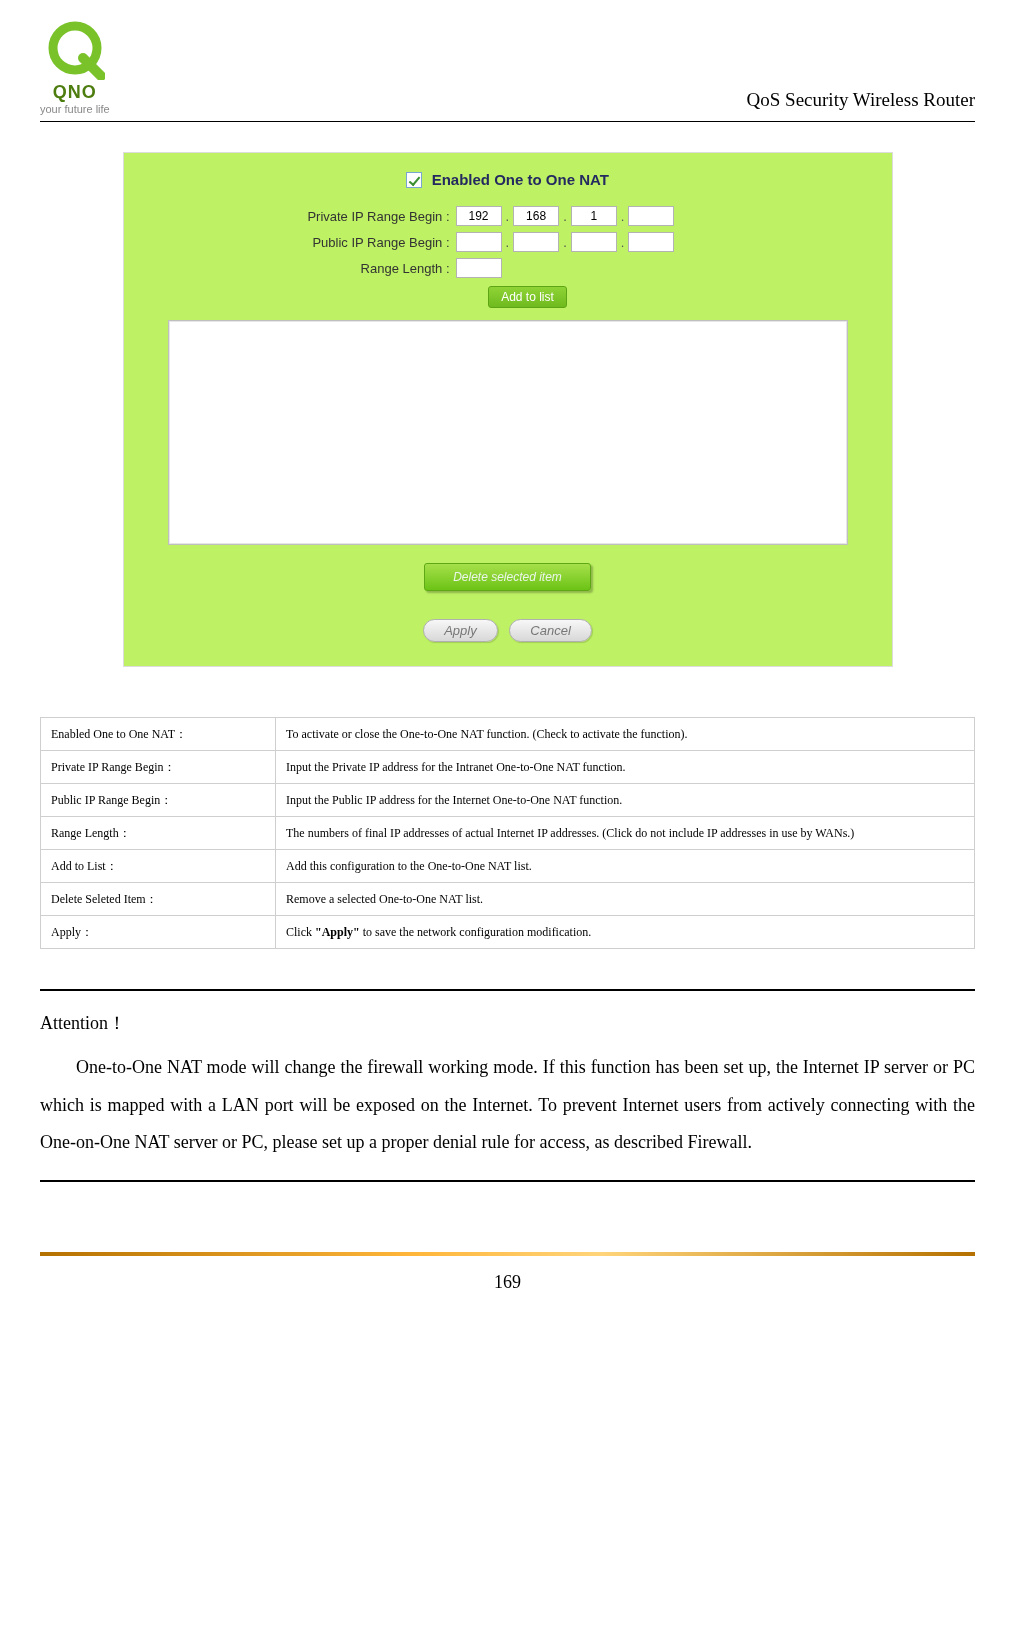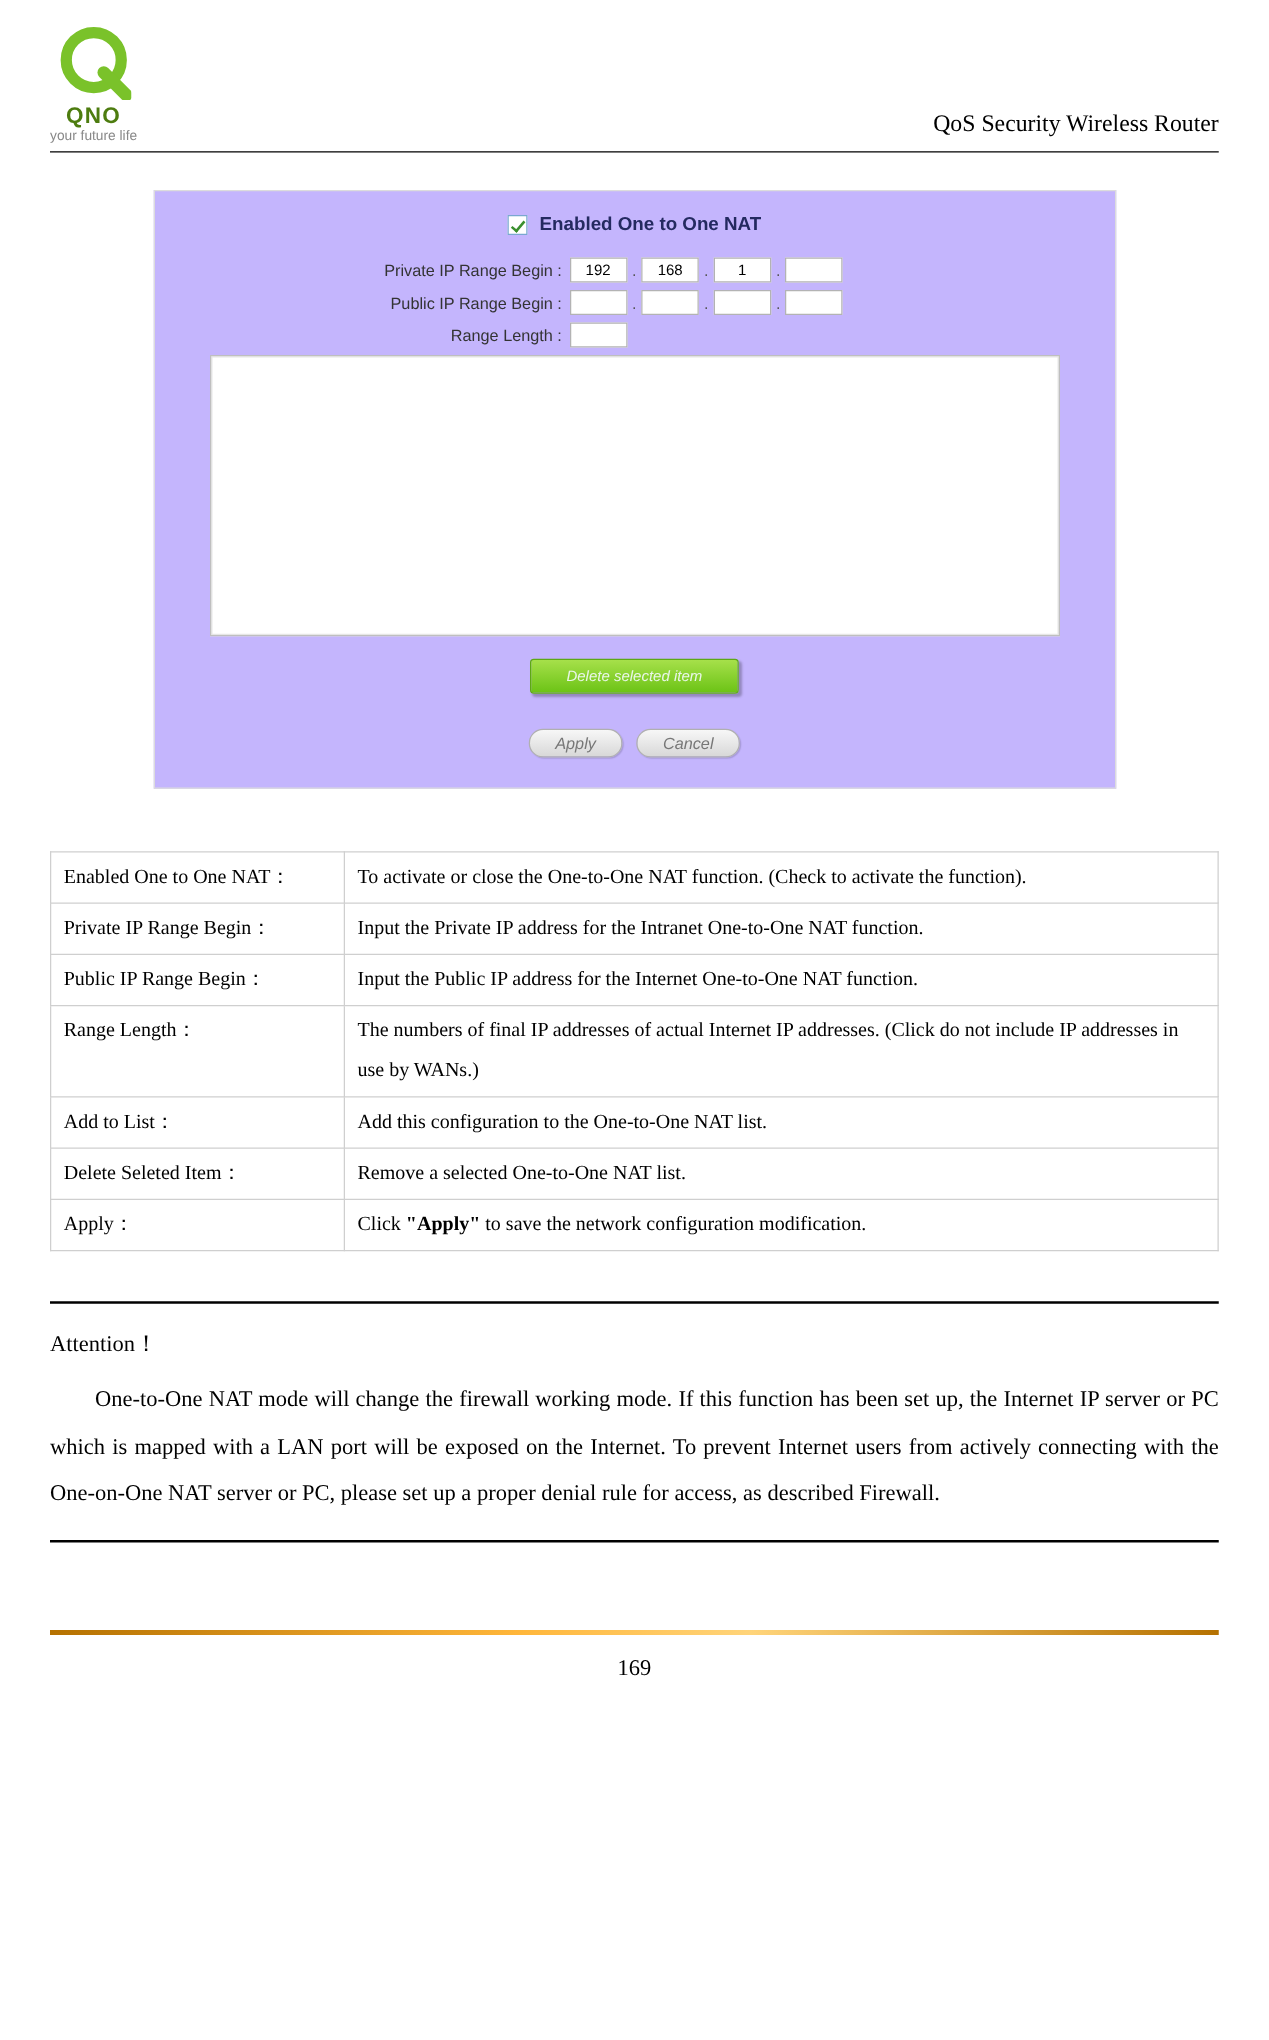--- a/index.html
+++ b/index.html
@@ -27,21 +27,21 @@
   }
   .logo-q svg { display: block; }
   .logo-text1 { font-family: Arial, sans-serif; font-weight: bold; color: #4d7c0f; font-size: 18px; letter-spacing: 1px; margin-top: 2px; }
   .logo-text2 { font-family: Arial, sans-serif; color: #888; font-size: 11px; }
   .header-title { font-size: 19px; padding-bottom: 4px; }
 
   
   .panel {
     width: 770px;
     margin: 0 auto 50px auto;
-    background: #c4b5fd;
+    background: #bef264;
     border: 1px solid #dcdcdc;
     padding: 18px 22px 24px 22px;
     font-family: Arial, sans-serif;
     font-size: 13px;
     color: #333;
   }
   .panel-title-row {
     text-align: center;
     margin-bottom: 18px;
   }
@@ -143,21 +143,21 @@
     margin: 0 4px;
     cursor: pointer;
     font-family: Arial, sans-serif;
     box-shadow: 1px 1px 1px rgba(0,0,0,0.15);
   }
 
   
   table.desc {
     border-collapse: collapse;
     width: 100%;
-    font-size: 16px;
+    font-size: 12px;
     line-height: 2.0;
     margin-bottom: 40px;
   }
   table.desc td {
     border: 1px solid #cfcfcf;
     padding: 4px 10px;
     vertical-align: top;
   }
   table.desc td:first-child { width: 235px; }
   .bold { font-weight: bold; }
@@ -231,20 +231,23 @@
       <input class="ip-input" value="" style="">
       <span class="sep">.</span>
       <input class="ip-input" value="" style="">
     </div>
 
     <div class="form-row">
       <span class="form-label">Range Length :</span>
       <input class="ip-input" value="" style="">
     </div>
 
+    <div class="addlist-row">
+      <span class="btn-addlist">Add to list</span>
+    </div>
 
     <div class="listbox"></div>
 
     <div class="delete-row">
       <span class="btn-delete">Delete selected item</span>
     </div>
   </div>
 
   <div class="panel-footer">
     <span class="btn-oval">Apply</span>

